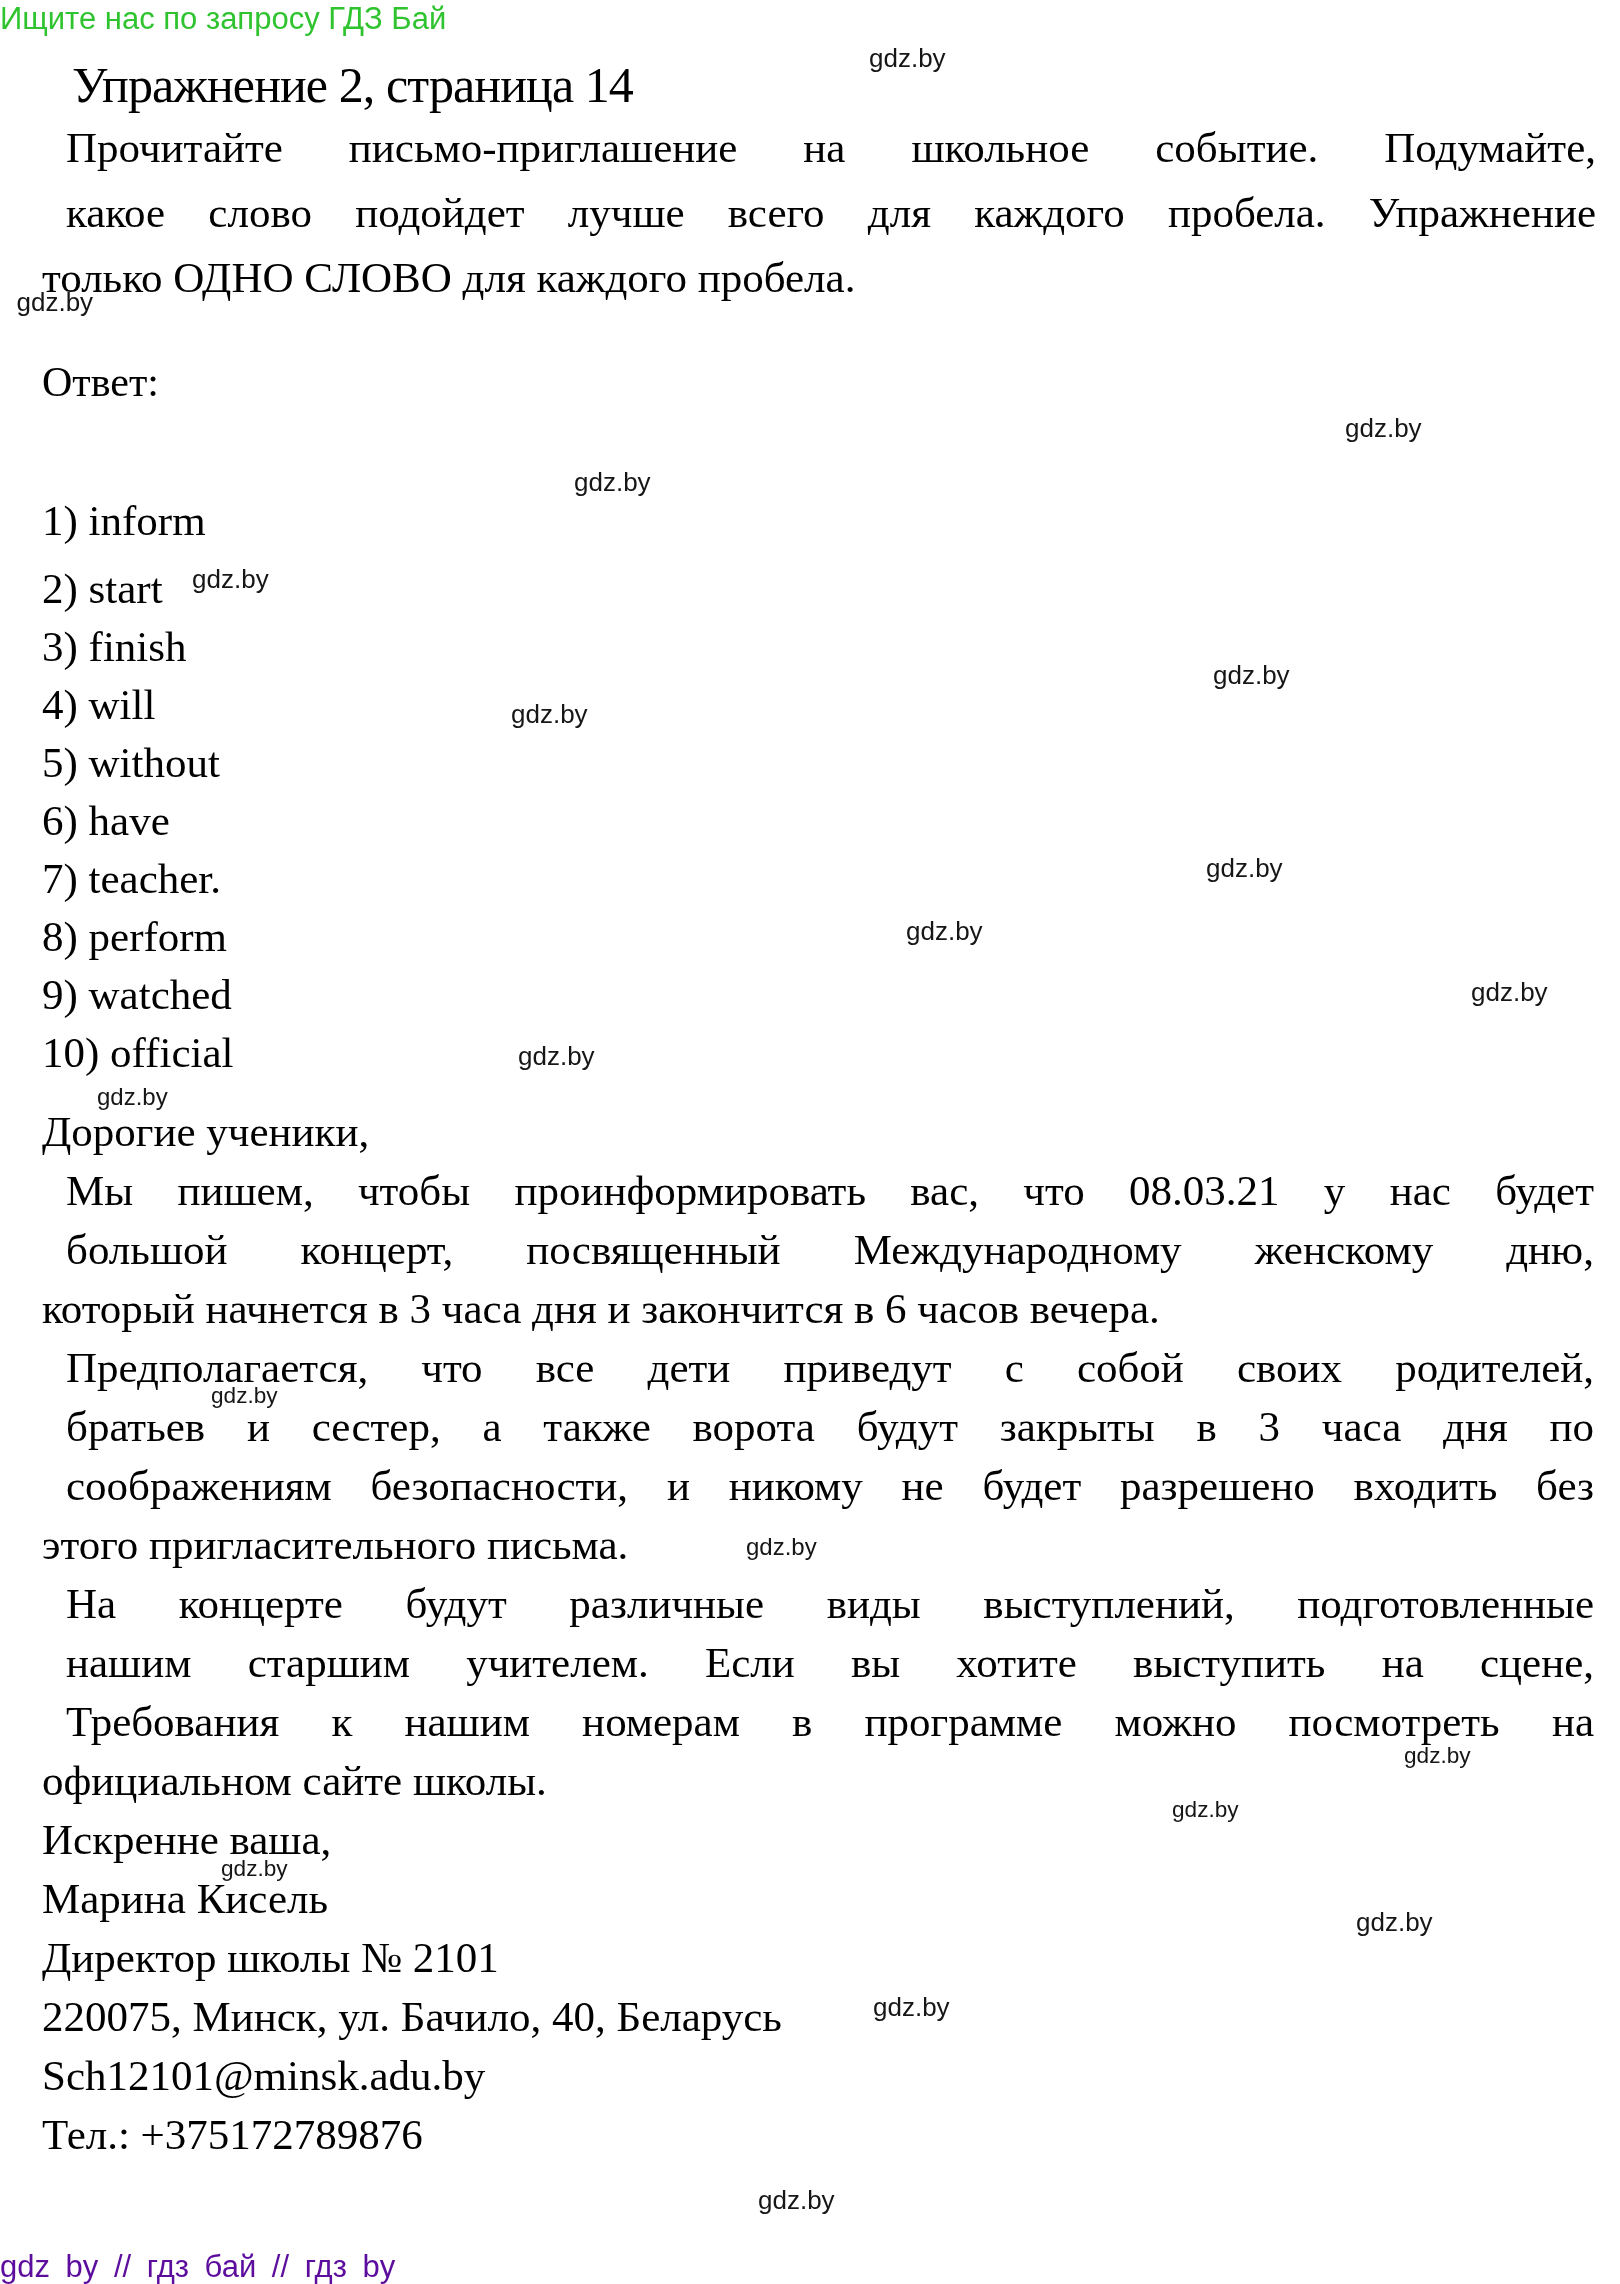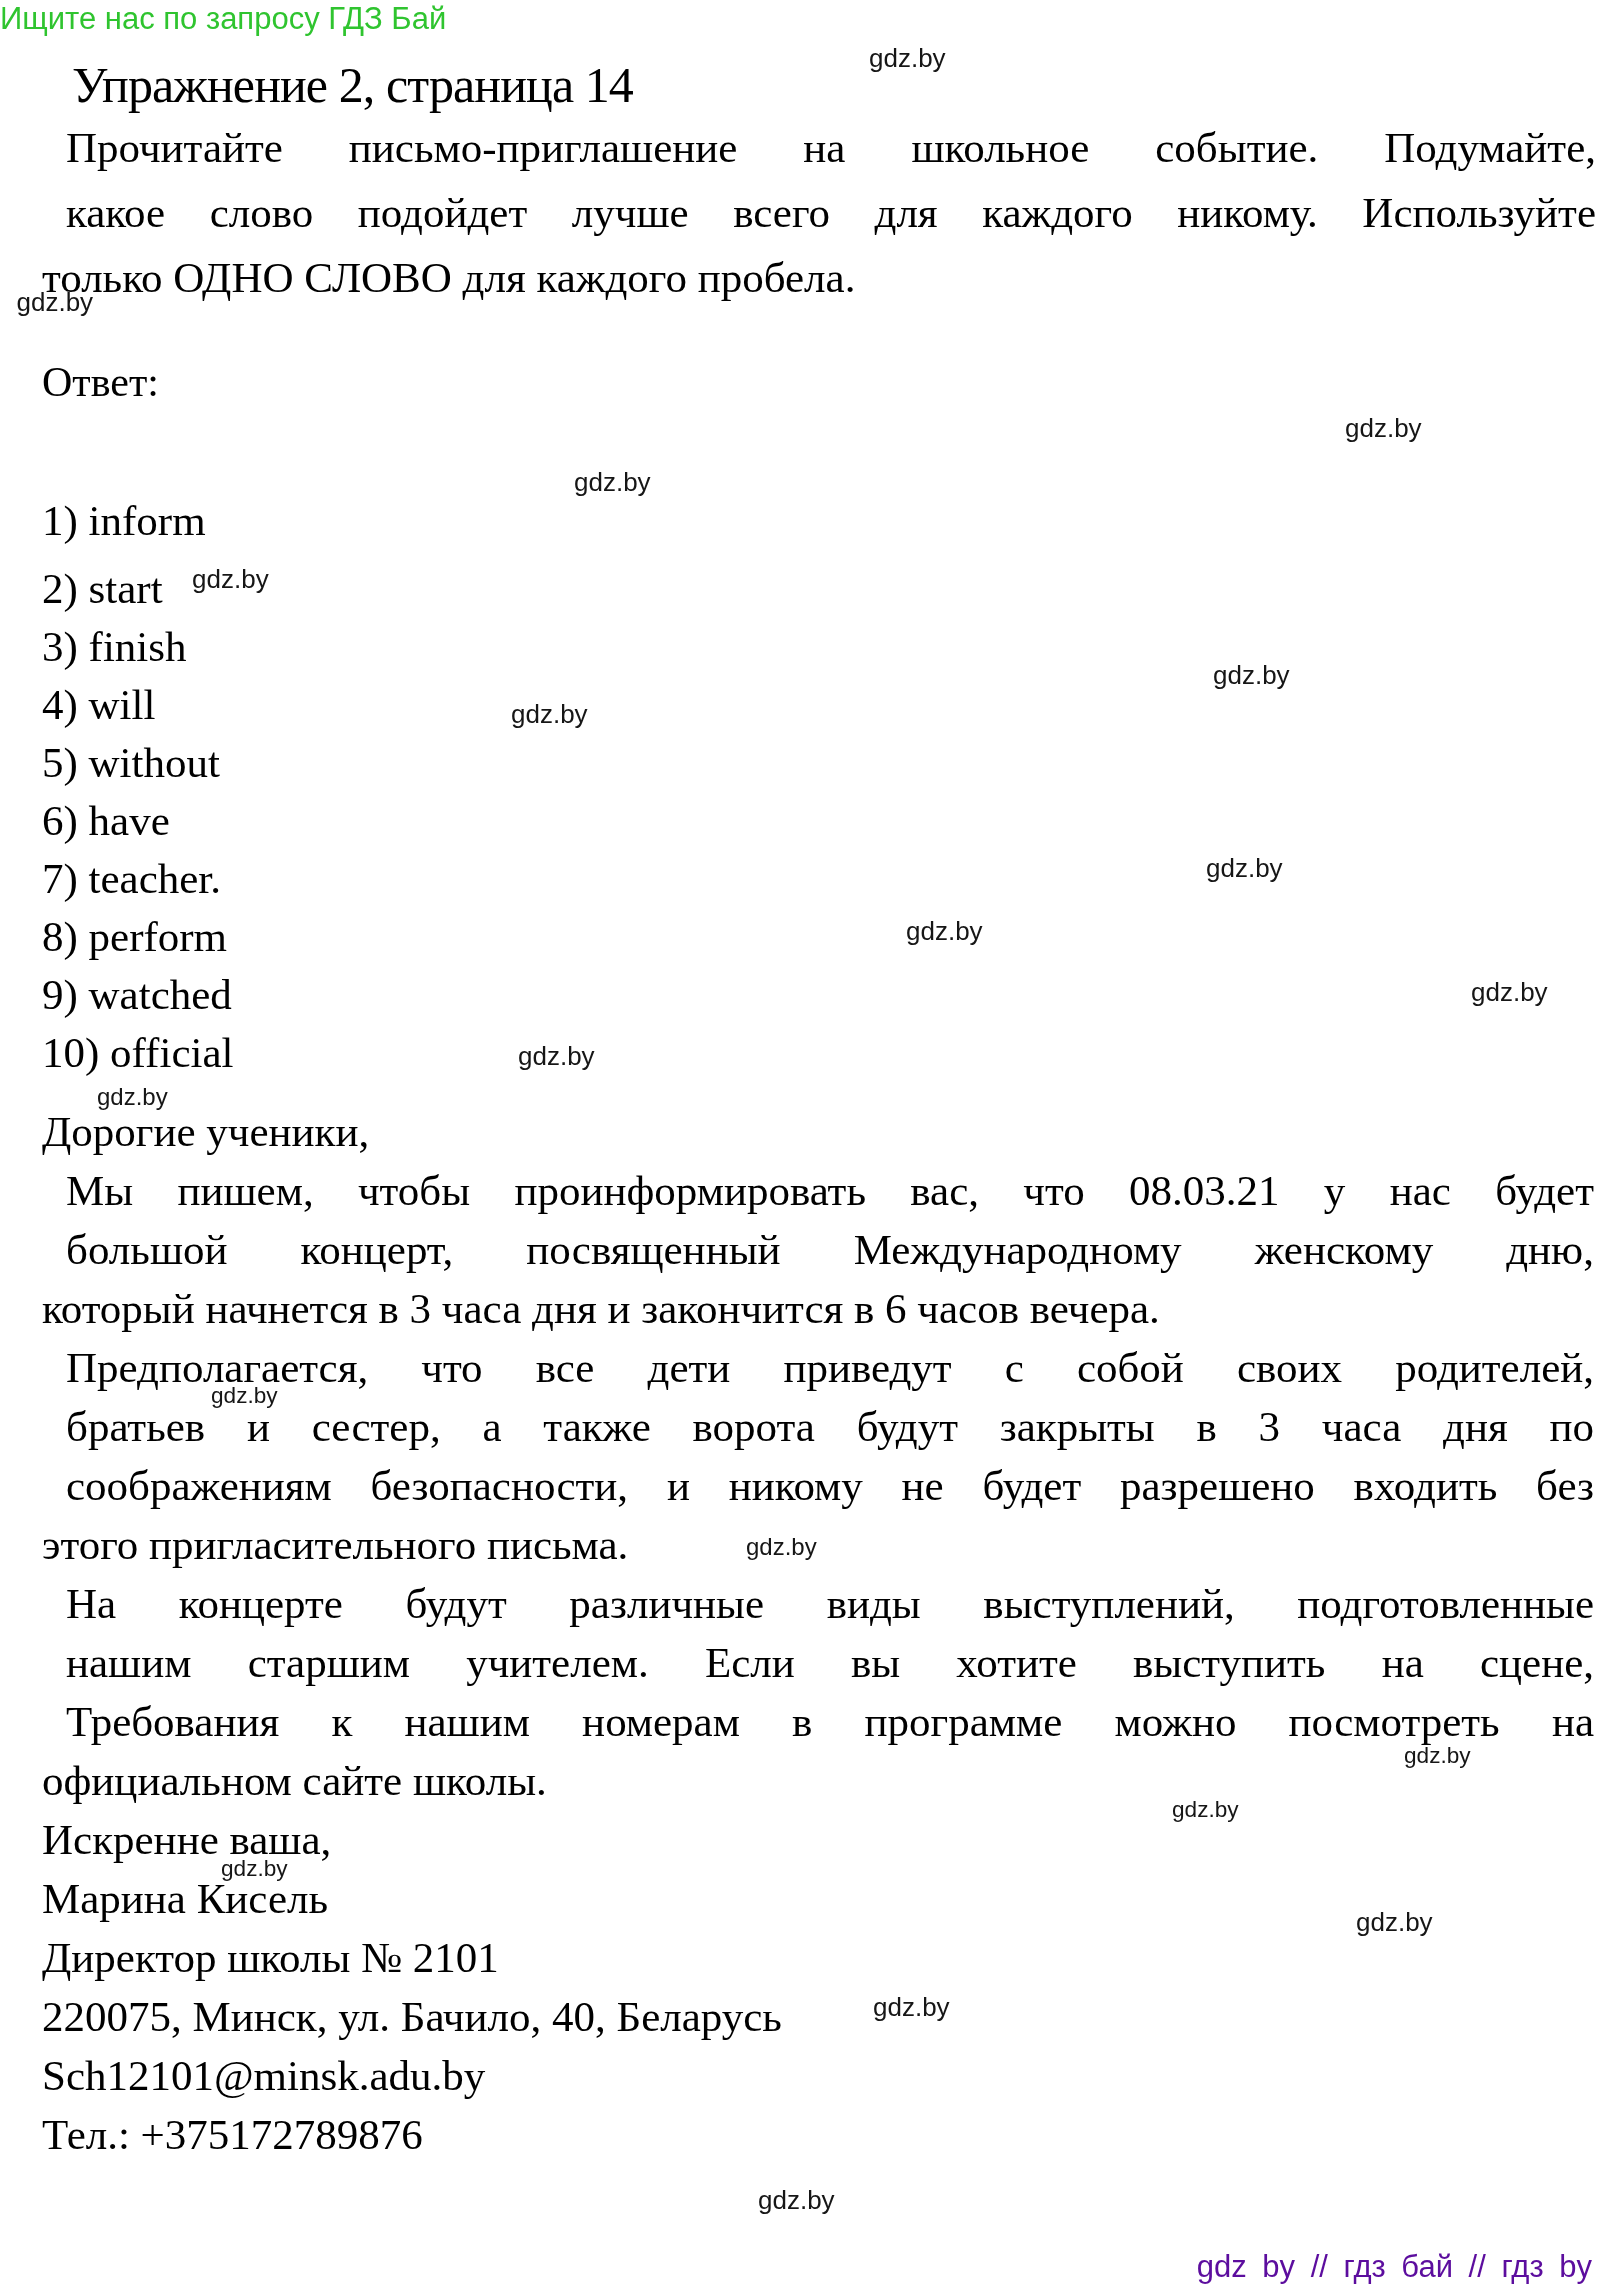--- a/index.html
+++ b/index.html
@@ -29,35 +29,35 @@
   .letter{
     position:absolute;top:1102px;left:42px;width:1552px;
     font-size:43px;line-height:59px;
   }
   .line.j{text-align:justify;text-align-last:justify;margin-left:24px;}
   .wm{
     position:absolute;font-family:"Liberation Sans",sans-serif;
     color:var(--wm,#161616);line-height:1;white-space:nowrap;
   }
   .footer{
-    position:absolute;top:2249px;left:0;width:1592px;text-align:right;
+    position:absolute;top:2249px;left:0;width:1592px;text-align:left;
     font-family:"Liberation Sans",sans-serif;font-size:31px;
     color:var(--purple,#5c0d9e);word-spacing:7px;
   }
 </style>
 </head>
 <body>
 
 <div class="promo">Ищите нас по запросу ГДЗ Бай</div>
 
 <div class="title">Упражнение 2, страница 14</div>
 
 <div class="instruction">
     <div class="line j">Прочитайте письмо-приглашение на школьное событие. Подумайте,</div>
-    <div class="line j">какое слово подойдет лучше всего для каждого никому. Используйте</div>
+    <div class="line j">какое слово подойдет лучше всего для каждого пробела. Упражнение</div>
     <div class="line">только ОДНО СЛОВО для каждого пробела.</div>
   </div>
 
 <div class="answer-label">Ответ:</div>
 
 <div class="answers">
     <div><span>1) inform</span></div>
     <div><span>2) start</span><span class="wm-sup">gdz.by</span></div>
     <div><span>3) finish</span></div>
     <div><span>4) will</span></div>

